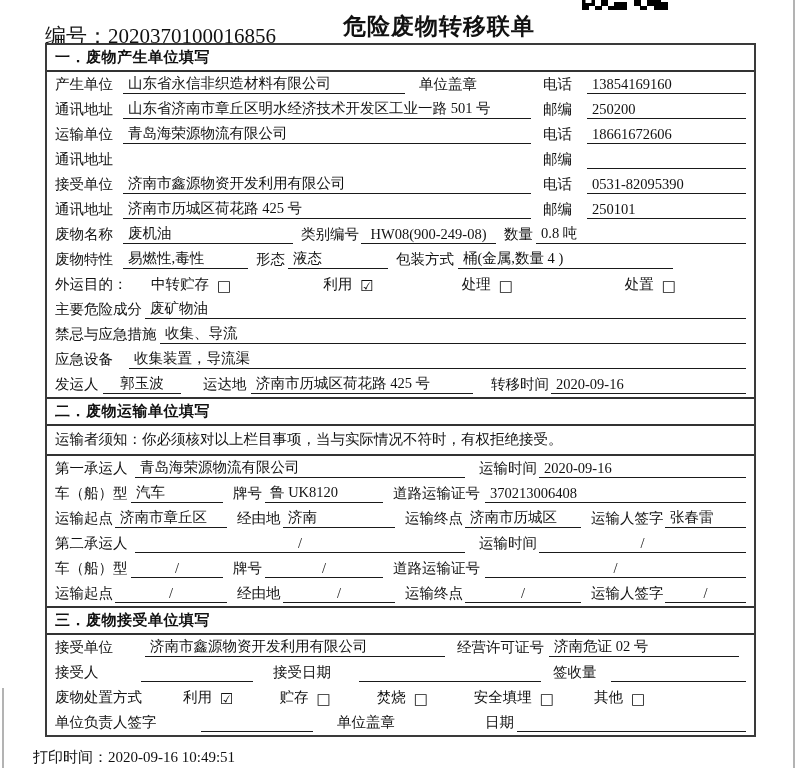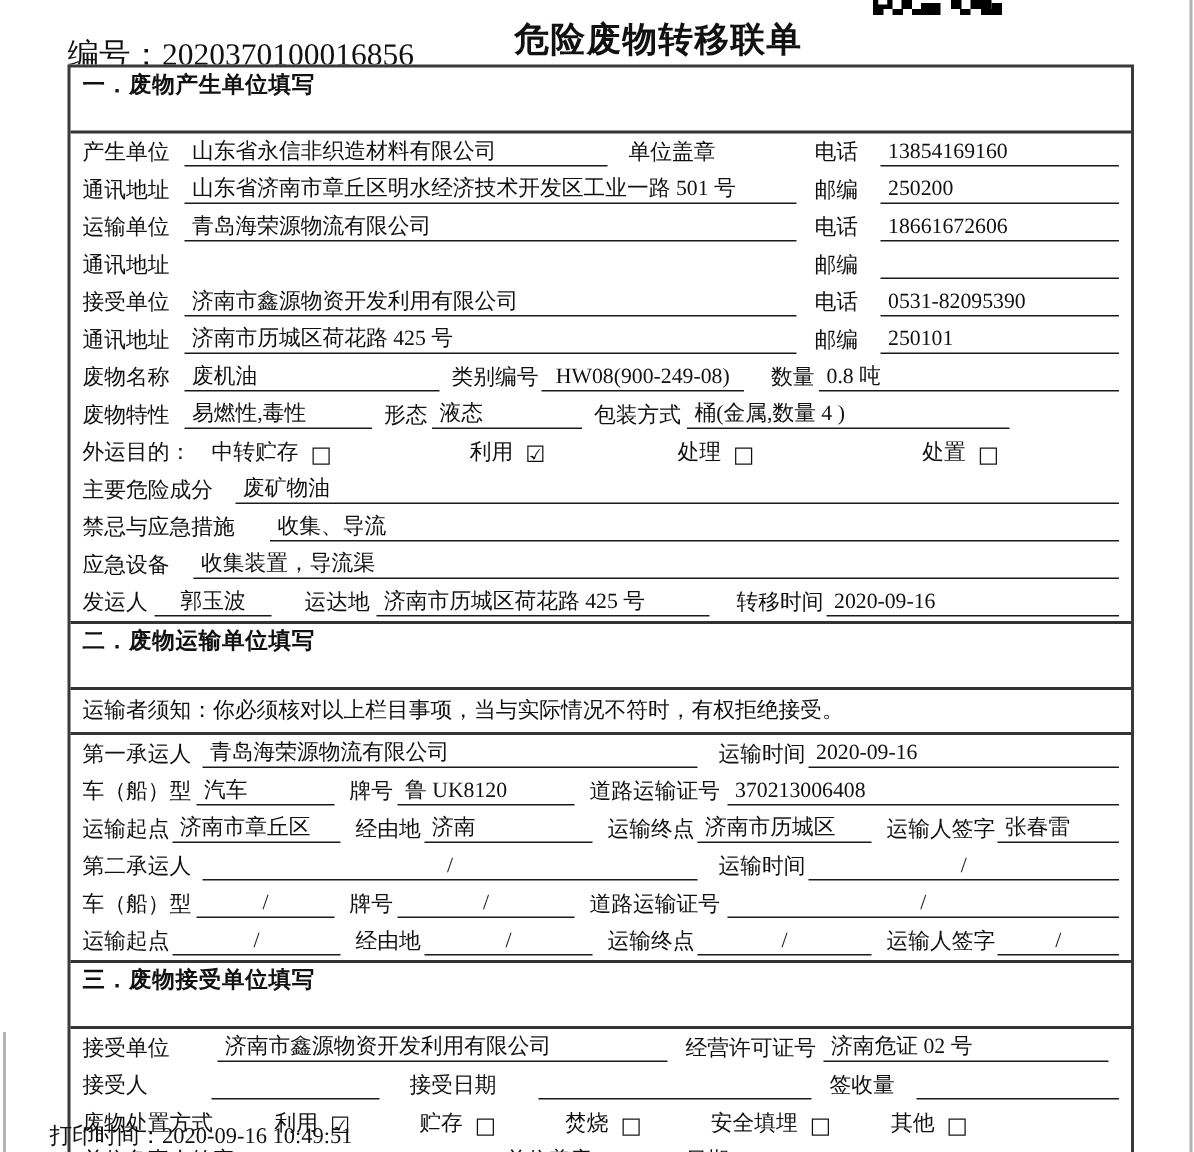--- a/index.html
+++ b/index.html
@@ -15,21 +15,21 @@
   }
   .qr-frag{position:absolute;left:582px;top:0;}
   .right-edge{position:absolute;right:1px;top:0;width:2px;height:768px;background:#b3b3b3;}
   .bl-edge{position:absolute;left:2px;bottom:0;width:2px;height:80px;background:#b3b3b3;}
 
   .form-table{
     position:absolute;left:45px;top:43px;width:711px;box-sizing:border-box;
     border:2px solid #3a3a3a;background:#fff;font-size:14.5px;
   }
   .sec-head{
-    font-weight:bold;font-size:15px;padding:2px 8px 20px 8px;height:20px;line-height:20px;
+    font-weight:bold;font-size:15px;padding:2px 8px 3px 8px;height:20px;line-height:20px;
     border-bottom:2px solid #333;letter-spacing:0.5px;
   }
   .sec-head.mid{border-top:2px solid #333;}
   .notice{padding:4px 8px 5px 8px;border-bottom:2px solid #333;white-space:nowrap;}
   .row{
     display:flex;align-items:flex-end;height:25px;box-sizing:border-box;
     padding:0 8px 3px 8px;white-space:nowrap;
   }
   .lblock{display:flex;align-items:flex-end;flex-shrink:0;width:488px;padding-right:12px;box-sizing:border-box;}
   .lbl{flex-shrink:0;white-space:nowrap;}
@@ -123,61 +123,61 @@
     </div>
     <span class="lbl" style="width:36px;margin-right:8px">邮编</span>
     <span class="val g">250101</span>
   </div>
 
   <div class="row">
     <span class="lbl" style="width:68px">废物名称</span>
     <span class="val" style="width:170px">废机油</span>
     <span class="lbl" style="margin-left:8px;width:60px">类别编号</span>
     <span class="val c" style="width:135px">HW08(900-249-08)</span>
-    <span class="lbl" style="margin-left:18px;width:32px">数量</span>
+    <span class="lbl" style="margin-left:8px;width:32px">数量</span>
     <span class="val g">0.8 吨</span>
   </div>
 
   <div class="row">
     <span class="lbl" style="width:68px">废物特性</span>
     <span class="val" style="width:125px">易燃性,毒性</span>
     <span class="lbl" style="margin-left:8px;width:32px">形态</span>
     <span class="val" style="width:100px">液态</span>
     <span class="lbl" style="margin-left:8px;width:62px">包装方式</span>
     <span class="val" style="width:215px">桶(金属,数量 4 )</span>
   </div>
 
   <div class="row">
     <span class="lbl" style="width:80px">外运目的：</span>
-    <span class="opt" style="margin-left:6px">
+    <span class="opt" style="margin-left:16px">
       <span>中转贮存</span>
       <span class="box">□</span>
     </span>
     <span class="opt" style="margin-left:92px">
       <span>利用</span>
       <span class="box">☑</span>
     </span>
     <span class="opt" style="margin-left:88px">
       <span>处理</span>
       <span class="box">□</span>
     </span>
     <span class="opt" style="margin-left:112px">
       <span>处置</span>
       <span class="box">□</span>
     </span>
   </div>
 
   <div class="row">
     <span class="lbl" style="width:90px">主要危险成分</span>
-    <span class="val g" style="margin-left:12px">废矿物油</span>
+    <span class="val g" style="margin-left:0">废矿物油</span>
   </div>
 
   <div class="row">
     <span class="lbl" style="width:105px">禁忌与应急措施</span>
-    <span class="val g" style="margin-left:20px">收集、导流</span>
+    <span class="val g" style="">收集、导流</span>
   </div>
 
   <div class="row">
     <span class="lbl" style="width:62px">应急设备</span>
     <span class="val g" style="margin-left:12px">收集装置，导流渠</span>
   </div>
 
   <div class="row">
     <span class="lbl" style="width:48px">发运人</span>
     <span class="val c" style="width:78px">郭玉波</span>
@@ -283,21 +283,21 @@
     <span class="opt" style="margin-left:40px">
       <span>其他</span>
       <span class="box">□</span>
     </span>
   </div>
 
   <div class="row">
     <span class="lbl" style="width:104px">单位负责人签字</span>
     <span class="val" style="margin-left:42px;width:112px"></span>
     <span class="lbl" style="margin-left:24px;width:62px">单位盖章</span>
-    <span class="lbl" style="margin-left:58px;width:32px">日期</span>
+    <span class="lbl" style="margin-left:86px;width:32px">日期</span>
     <span class="val g"></span>
   </div>
 
 </div>
 
 <div class="footer">
   <span>打印时间：</span><span>2020-09-16 10:49:51</span>
 </div>
 
 <div class="right-edge"></div>

